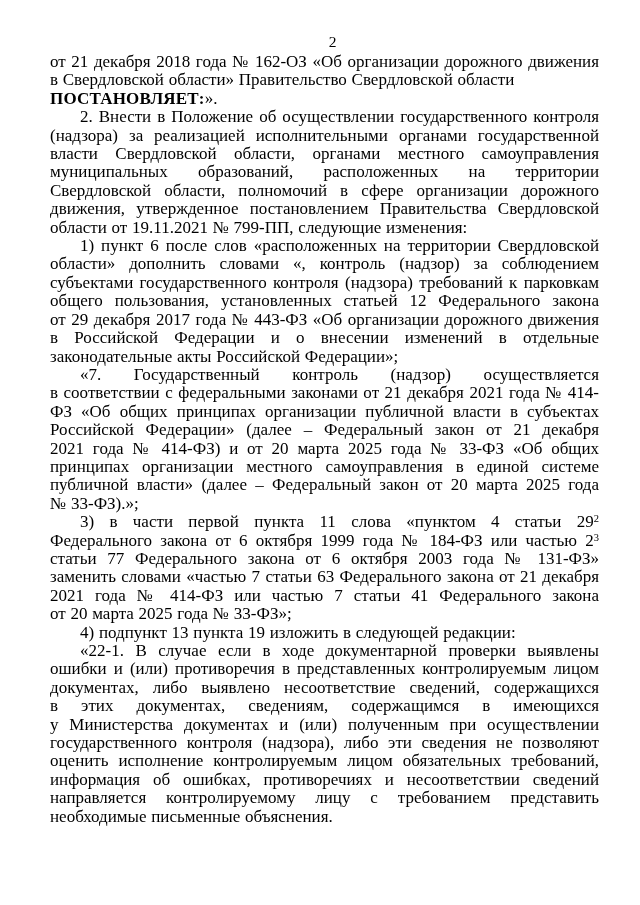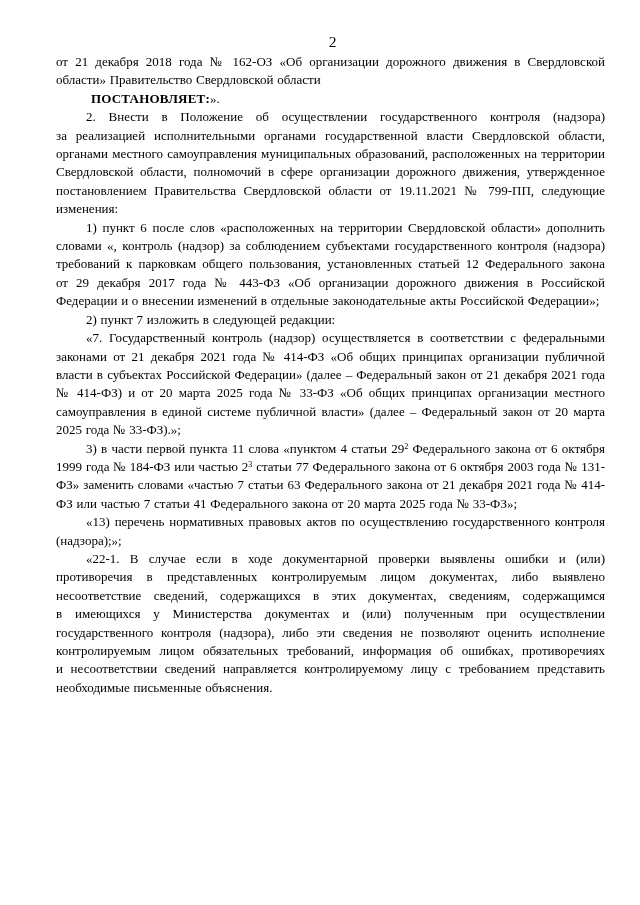--- a/index.html
+++ b/index.html
@@ -21,56 +21,54 @@
     top: 33px;
     left: 58px;
     width: 549px;
     text-align: center;
     font-size: 15.5px;
     line-height: 18px;
   }
   .body-text {
     position: absolute;
     top: 53px;
-    left: 56px;
+    left: 50px;
     width: 549px;
-    font-size: 13px;
+    font-size: 17px;
     line-height: 18.4px;
     text-align: justify;
     word-spacing: 0.5px;
   }
   .body-text p {
     margin: 0;
     padding: 0;
   }
   .body-text p.indent {
     text-indent: 30px;
   }
   .body-text b {
     font-weight: bold;
     letter-spacing: 0.2px;
-    margin-left: 35px;
   }
   .body-text sup {
     font-size: 0.62em;
     line-height: 0;
     vertical-align: baseline;
     position: relative;
     top: -0.45em;
   }
 </style>
 </head>
 <body>
 
 <div class="page">
   <div class="page-number">2</div>
   <div class="body-text">
       <p>от&nbsp;21&nbsp;декабря 2018&nbsp;года №&nbsp;162-ОЗ «Об организации дорожного движения в&nbsp;Свердловской области» Правительство Свердловской области</p>
       <p><b>ПОСТАНОВЛЯЕТ:</b>».</p>
       <p class="indent">2.&nbsp;Внести в&nbsp;Положение об&nbsp;осуществлении государственного контроля (надзора) за&nbsp;реализацией исполнительными органами государственной власти Свердловской области, органами местного самоуправления муниципальных образований, расположенных на&nbsp;территории Свердловской области, полномочий в&nbsp;сфере организации дорожного движения, утвержденное постановлением Правительства Свердловской области от&nbsp;19.11.2021 №&nbsp;799-ПП, следующие изменения:</p>
       <p class="indent">1)&nbsp;пункт&nbsp;6 после слов «расположенных на&nbsp;территории Свердловской области» дополнить словами «,&nbsp;контроль (надзор) за&nbsp;соблюдением субъектами государственного контроля (надзора) требований к&nbsp;парковкам общего пользования, установленных статьей&nbsp;12 Федерального закона от&nbsp;29&nbsp;декабря 2017&nbsp;года №&nbsp;443-ФЗ «Об&nbsp;организации дорожного движения в&nbsp;Российской Федерации и&nbsp;о&nbsp;внесении изменений в&nbsp;отдельные законодательные акты Российской Федерации»;</p>
-      <p class="indent">2)&nbsp;пункт&nbsp;7 изложить в&nbsp;следующей редакции:</p>
       <p class="indent">«7.&nbsp;Государственный контроль (надзор) осуществляется в&nbsp;соответствии с&nbsp;федеральными законами от&nbsp;21&nbsp;декабря 2021&nbsp;года №&nbsp;414-ФЗ «Об&nbsp;общих принципах организации публичной власти в&nbsp;субъектах Российской Федерации» (далее&nbsp;– Федеральный закон от&nbsp;21&nbsp;декабря 2021&nbsp;года №&nbsp;414-ФЗ) и&nbsp;от&nbsp;20&nbsp;марта 2025&nbsp;года №&nbsp;33-ФЗ «Об&nbsp;общих принципах организации местного самоуправления в&nbsp;единой системе публичной власти» (далее&nbsp;– Федеральный закон от&nbsp;20&nbsp;марта 2025&nbsp;года №&nbsp;33-ФЗ).»;</p>
       <p class="indent">3)&nbsp;в&nbsp;части первой пункта&nbsp;11 слова «пунктом&nbsp;4 статьи&nbsp;29<sup>2</sup> Федерального закона от&nbsp;6&nbsp;октября 1999&nbsp;года №&nbsp;184-ФЗ или частью&nbsp;2<sup>3</sup> статьи&nbsp;77 Федерального закона от&nbsp;6&nbsp;октября 2003&nbsp;года №&nbsp;131-ФЗ» заменить словами «частью&nbsp;7 статьи&nbsp;63 Федерального закона от&nbsp;21&nbsp;декабря 2021&nbsp;года №&nbsp;414-ФЗ или частью&nbsp;7 статьи&nbsp;41 Федерального закона от&nbsp;20&nbsp;марта 2025&nbsp;года №&nbsp;33-ФЗ»;</p>
-      <p class="indent">«13)&nbsp;перечень нормативных правовых актов по&nbsp;осуществлению государственного контроля (надзора);»;</p>
+      <p class="indent">4)&nbsp;подпункт&nbsp;13 пункта&nbsp;19 изложить в&nbsp;следующей редакции:</p>
       <p class="indent">«22-1.&nbsp;В&nbsp;случае если в&nbsp;ходе документарной проверки выявлены ошибки и&nbsp;(или) противоречия в&nbsp;представленных контролируемым лицом документах, либо выявлено несоответствие сведений, содержащихся в&nbsp;этих документах, сведениям, содержащимся в&nbsp;имеющихся у&nbsp;Министерства документах и&nbsp;(или) полученным при осуществлении государственного контроля (надзора), либо эти сведения не позволяют оценить исполнение контролируемым лицом обязательных требований, информация об&nbsp;ошибках, противоречиях и&nbsp;несоответствии сведений направляется контролируемому лицу с&nbsp;требованием представить необходимые письменные объяснения.</p>
     </div>
 </div>
 
 </body></html>

